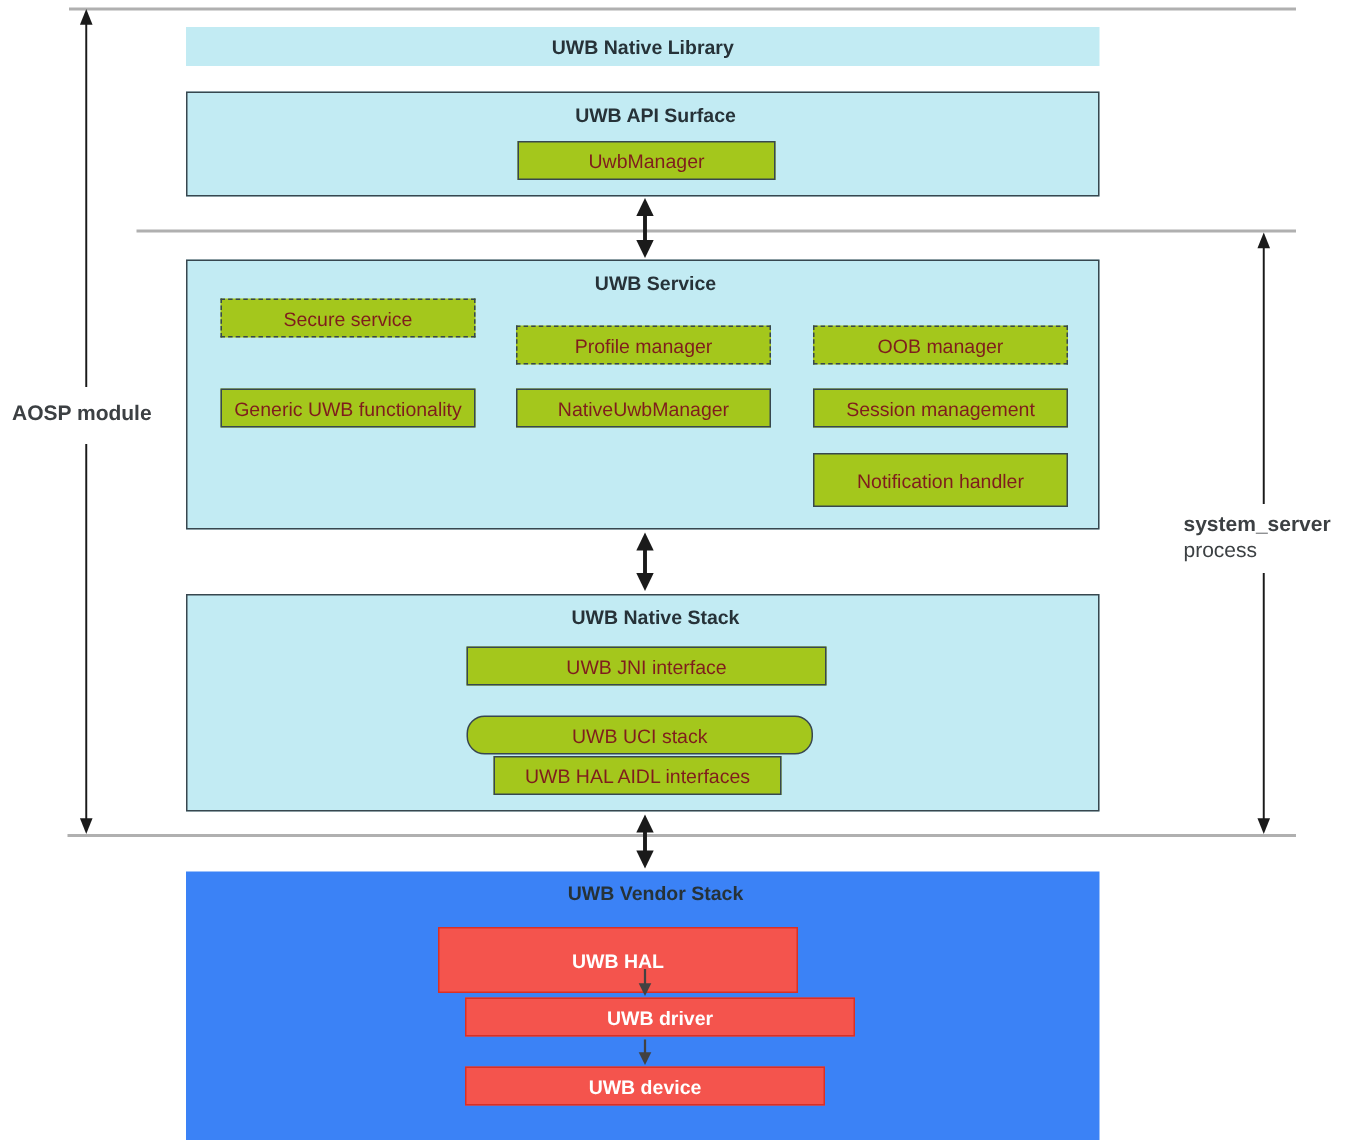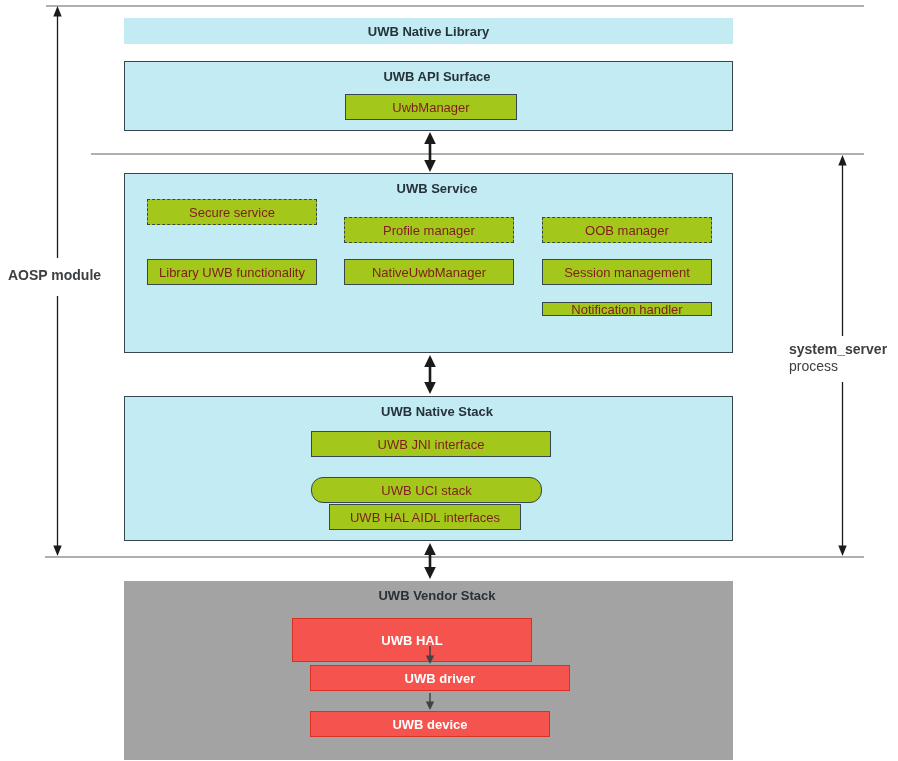--- a/index.html
+++ b/index.html
@@ -5,21 +5,21 @@
   html,body{margin:0;padding:0;background:#ffffff;}
   .canvas{
     position:relative;width:898px;height:761px;background:#ffffff;
     font-family:"Liberation Sans",sans-serif;color:#212121;overflow:hidden;
   }
   .hline{position:absolute;height:2px;background:#b0b0b0;}
   .arrows{position:absolute;left:0;top:0;pointer-events:none;}
   .box{position:absolute;box-sizing:border-box;}
   .bar-cyan{background:#c2ebf3;}
   .box-cyan{background:#c2ebf3;border:1.5px solid #37474f;}
-  .box-purple{background:#a3a3a3;}
+  .box-purple{background:#3b82f6;}
   .box-green{position:absolute;box-sizing:border-box;background:#a4c71c;border:1.5px solid #37474f;
     display:flex;align-items:center;justify-content:center;font-size:13px;color:#7f1d1d;}
   .box-green.dashed{border-style:dashed;}
   .box-red{position:absolute;box-sizing:border-box;background:#f4544d;border:1.5px solid #d93025;
     display:flex;align-items:center;justify-content:center;font-size:13px;font-weight:bold;color:#ffffff;}
   .title{position:absolute;left:0;right:0;top:7px;text-align:center;
     font-size:13px;font-weight:bold;color:#263238;margin-left:17px;}
   .bar-title{display:flex;align-items:center;justify-content:center;
     font-size:13px;font-weight:bold;color:#263238;}
   .side-label{position:absolute;font-size:14px;font-weight:bold;color:#3c4043;background:#ffffff;}
@@ -43,25 +43,25 @@
     <div class="box-green" style="left:220px;top:32px;width:172px;height:26px;">UwbManager</div>
   </div>
 
   <div class="box box-cyan" style="left:124px;top:173px;width:609px;height:180px;">
     <div class="title">UWB Service</div>
 
     <div class="box-green dashed" style="left:22px;top:25px;width:170px;height:26px;">Secure service</div>
     <div class="box-green dashed" style="left:219px;top:43px;width:170px;height:26px;">Profile manager</div>
     <div class="box-green dashed" style="left:417px;top:43px;width:170px;height:26px;">OOB manager</div>
 
-    <div class="box-green" style="left:22px;top:85px;width:170px;height:26px;">Library UWB functionality</div>
+    <div class="box-green" style="left:22px;top:85px;width:170px;height:26px;">Generic UWB functionality</div>
     <div class="box-green" style="left:219px;top:85px;width:170px;height:26px;">NativeUwbManager</div>
     <div class="box-green" style="left:417px;top:85px;width:170px;height:26px;">Session management</div>
 
-    <div class="box-green" style="left:417px;top:128px;width:170px;height:14px;">Notification handler</div>
+    <div class="box-green" style="left:417px;top:128px;width:170px;height:36px;">Notification handler</div>
   </div>
 
   <div class="box box-cyan" style="left:124px;top:396px;width:609px;height:145px;">
     <div class="title">UWB Native Stack</div>
     <div class="box-green" style="left:186px;top:34px;width:240px;height:26px;">UWB JNI interface</div>
     <div class="box-green" style="left:186px;top:80px;width:231px;height:26px;border-radius:12px;">UWB UCI stack</div>
     <div class="box-green" style="left:172px;top:107px;width:192px;height:26px;margin-left:32px;">UWB HAL AIDL interfaces</div>
   </div>
 
   <div class="box box-purple" style="left:124px;top:581px;width:609px;height:179px;">

